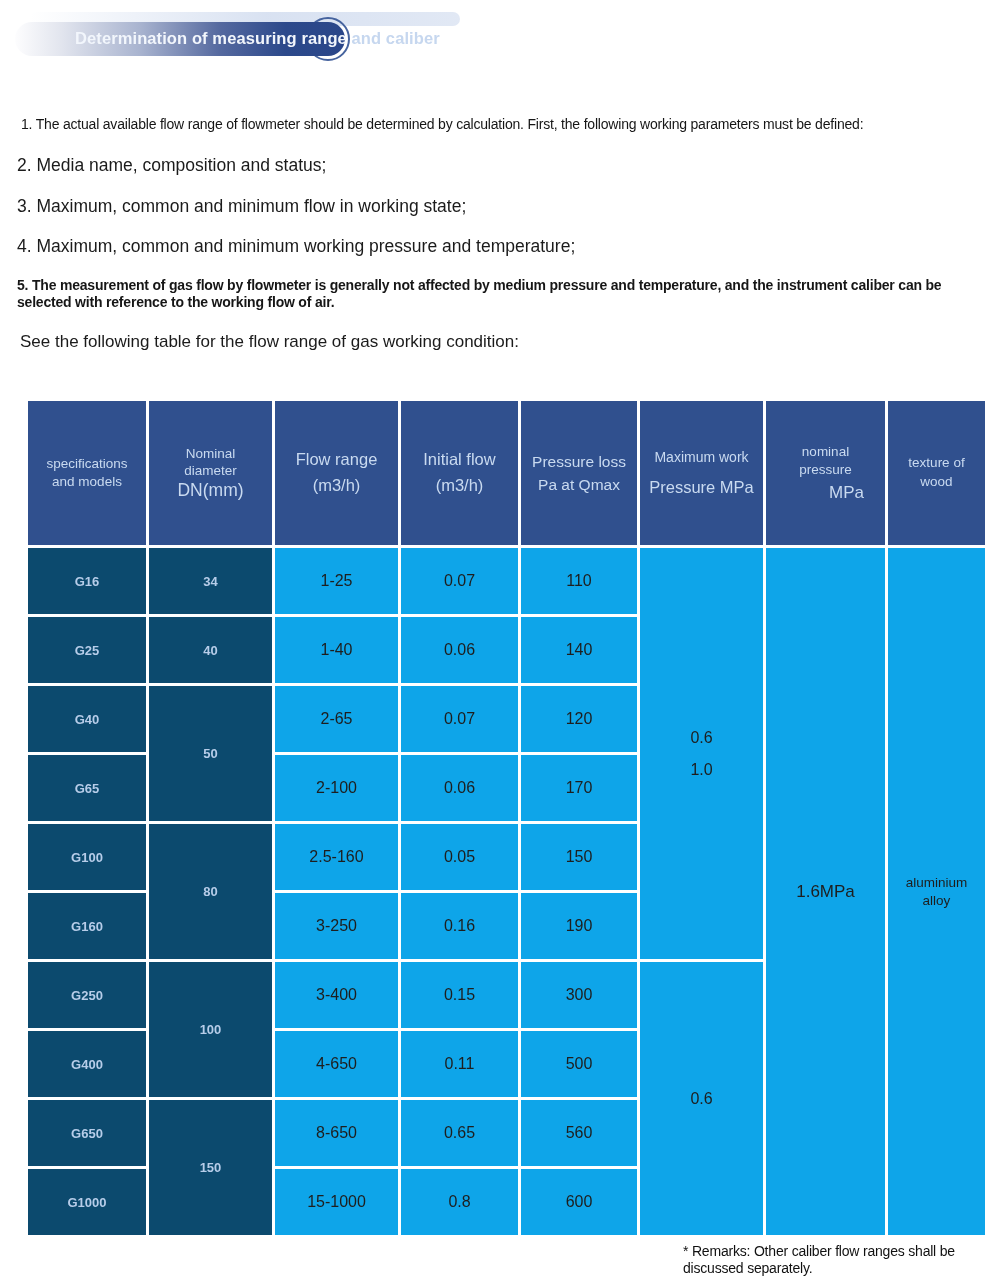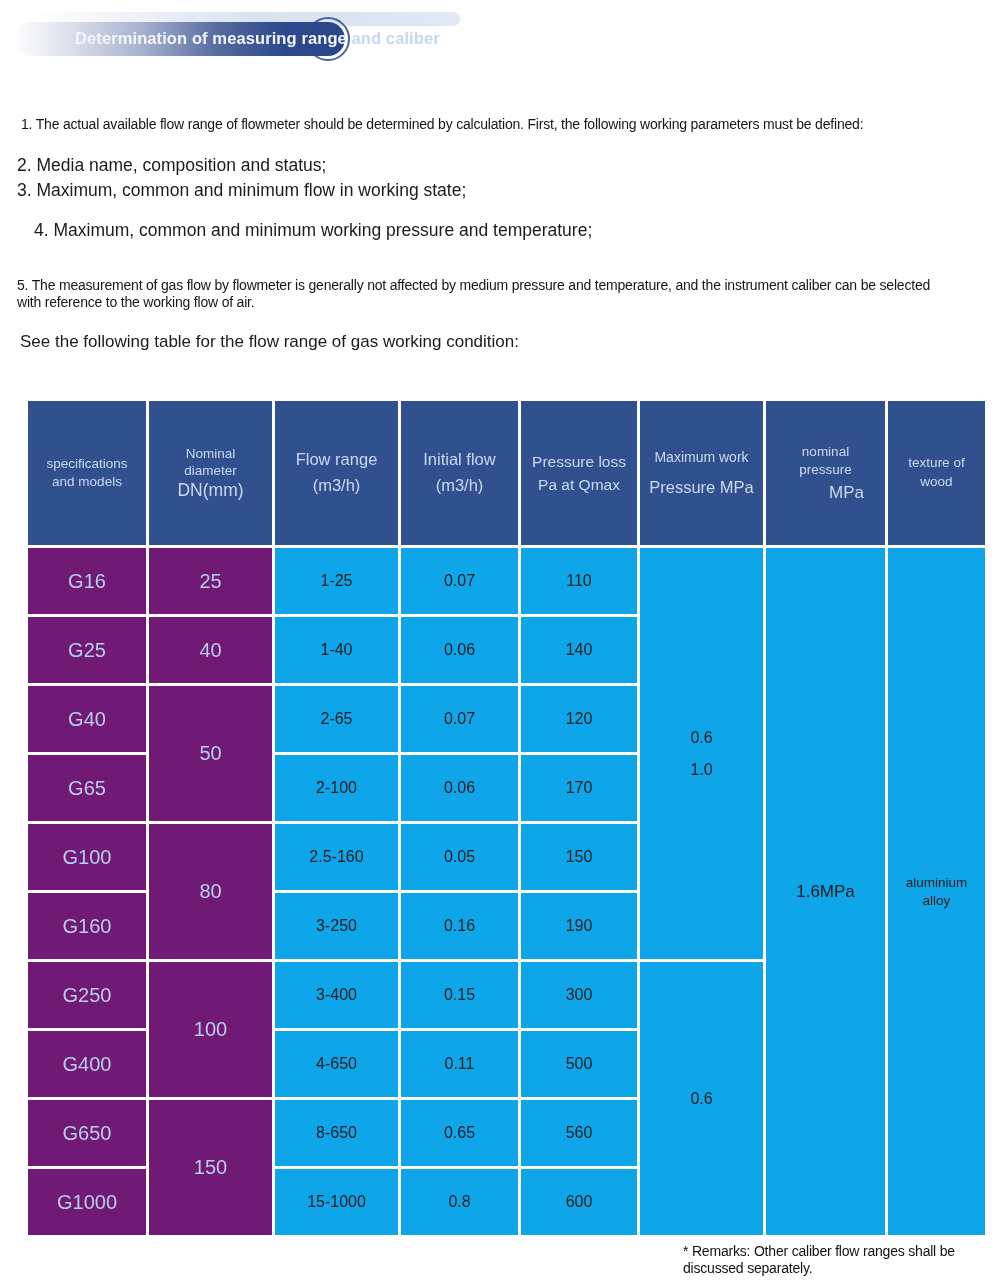--- a/index.html
+++ b/index.html
@@ -38,42 +38,42 @@
   }
   .banner-text .main { color: #f2f6fc; }
   .banner-text .tail { color: #c6d7ef; }
 
   
   .intro { position: absolute; color: #1d1d1d; }
   .t-small { font-size: 14px; letter-spacing: -0.2px; line-height: 17px; color: #161616; }
   .t-big   { font-size: 17.5px; color: #1b1b1b; }
   .item1 { left: 21px; top: 116px; width: 950px; }
   .item2 { left: 17px; top: 155px; }
-  .item3 { left: 17px; top: 180px; }
-  .item4 { left: 17px; top: 220px; margin-left: 17px; }
-  .item5 { left: 17px; top: 277px; width: 940px; }
+  .item3 { left: 17px; top: 196px; }
+  .item4 { left: 17px; top: 236px; }
+  .item5 { left: 17px; top: 277px; width: 940px; font-weight: bold; }
   .see-table { left: 20px; top: 332px; font-size: 17px; color: #1b1b1b; }
 
   
   table.spec {
     position: absolute; left: 25px; top: 398px;
     width: 960px; border-collapse: collapse; table-layout: fixed;
   }
   table.spec th, table.spec td {
     border: 3px solid #ffffff;
     vertical-align: middle;
     text-align: center;
     white-space: pre-line;
     padding: 0;
   }
   table.spec tr.hdr { height: 147px; }
   table.spec tr.row { height: 69px; }
 
   th.blue-h { background: #30508e; color: #c9daf0; font-weight: 400; }
-  td.blue-c { background: #701a75; color: #b7cde9; font-size: 20px; }
+  td.blue-c { background: #0c4a6e; color: #b7cde9; font-size: 13px; font-weight: bold; }
   td.gray-c { background: #0ea5e9; color: #1e1e1e; font-size: 16px; }
 
   th.specs  { font-size: 13.5px; line-height: 1.35; }
   th.dn .sm { display: block; font-size: 13.5px; line-height: 1.3; }
   th.dn .lg { display: block; font-size: 17.5px; line-height: 1.25; }
   th.flowh  { font-size: 16.5px; line-height: 1.55; }
   th.lossh  { font-size: 15.5px; line-height: 1.5; }
   th.mwh .sm  { display: block; font-size: 14px; }
   th.mwh .lg2 { display: block; font-size: 16.5px; margin-top: 13px; }
   th.nomh .sm { display: block; font-size: 13.5px; line-height: 1.3; }
@@ -134,21 +134,21 @@
 Pa at Qmax</th>
       <th class="blue-h mwh"><span class="sm">Maximum work</span><span class="lg2">Pressure MPa</span></th>
       <th class="blue-h nomh"><span class="sm">nominal
 pressure</span><span class="lg">MPa</span></th>
       <th class="blue-h texh">texture of
 wood</th>
     </tr>
 
     <tr class="row">
       <td class="blue-c model">G16</td>
-      <td class="blue-c dnv">25</td>
+      <td class="blue-c dnv">34</td>
       <td class="gray-c">1-25</td>
       <td class="gray-c">0.07</td>
       <td class="gray-c">110</td>
       <td class="gray-c mw" rowspan="6">0.6
 1.0</td>
       <td class="gray-c nom" rowspan="10">1.6MPa</td>
       <td class="gray-c tex" rowspan="10">aluminium
 alloy</td>
     </tr>
     <tr class="row">

